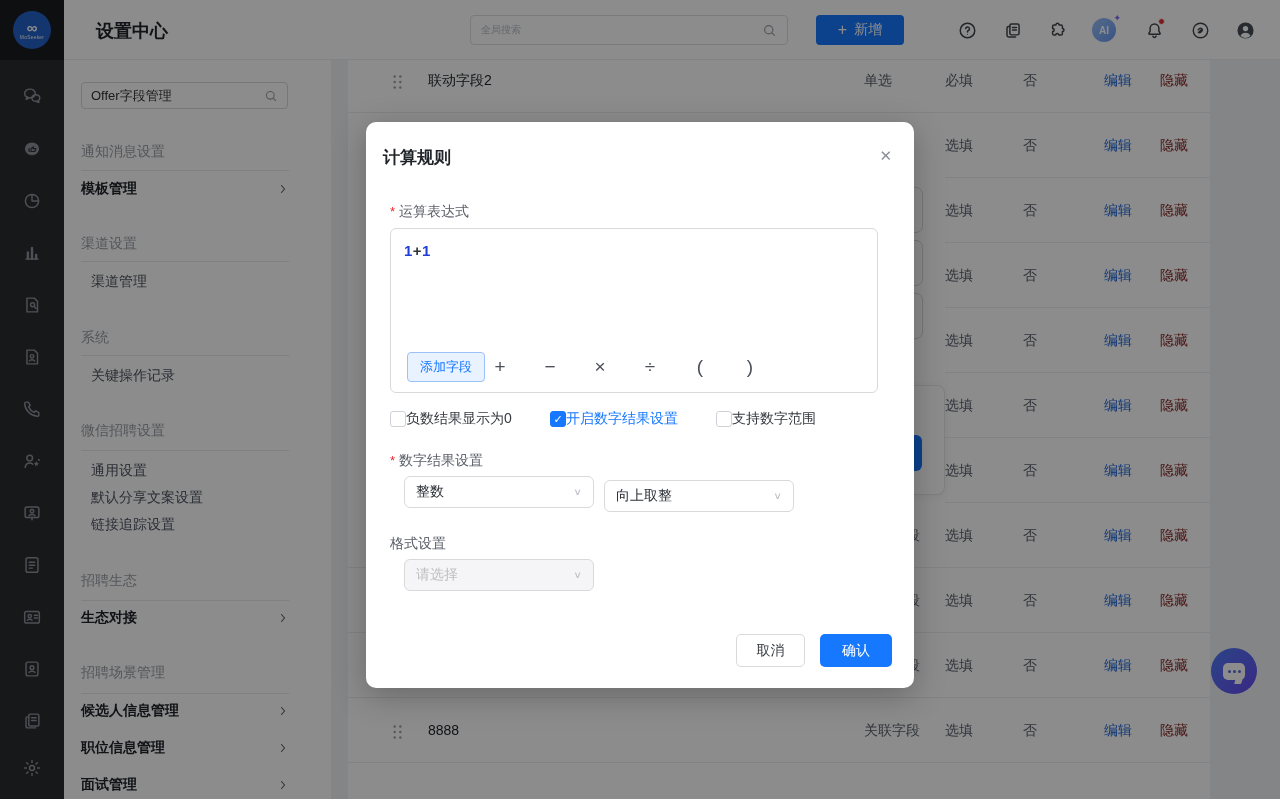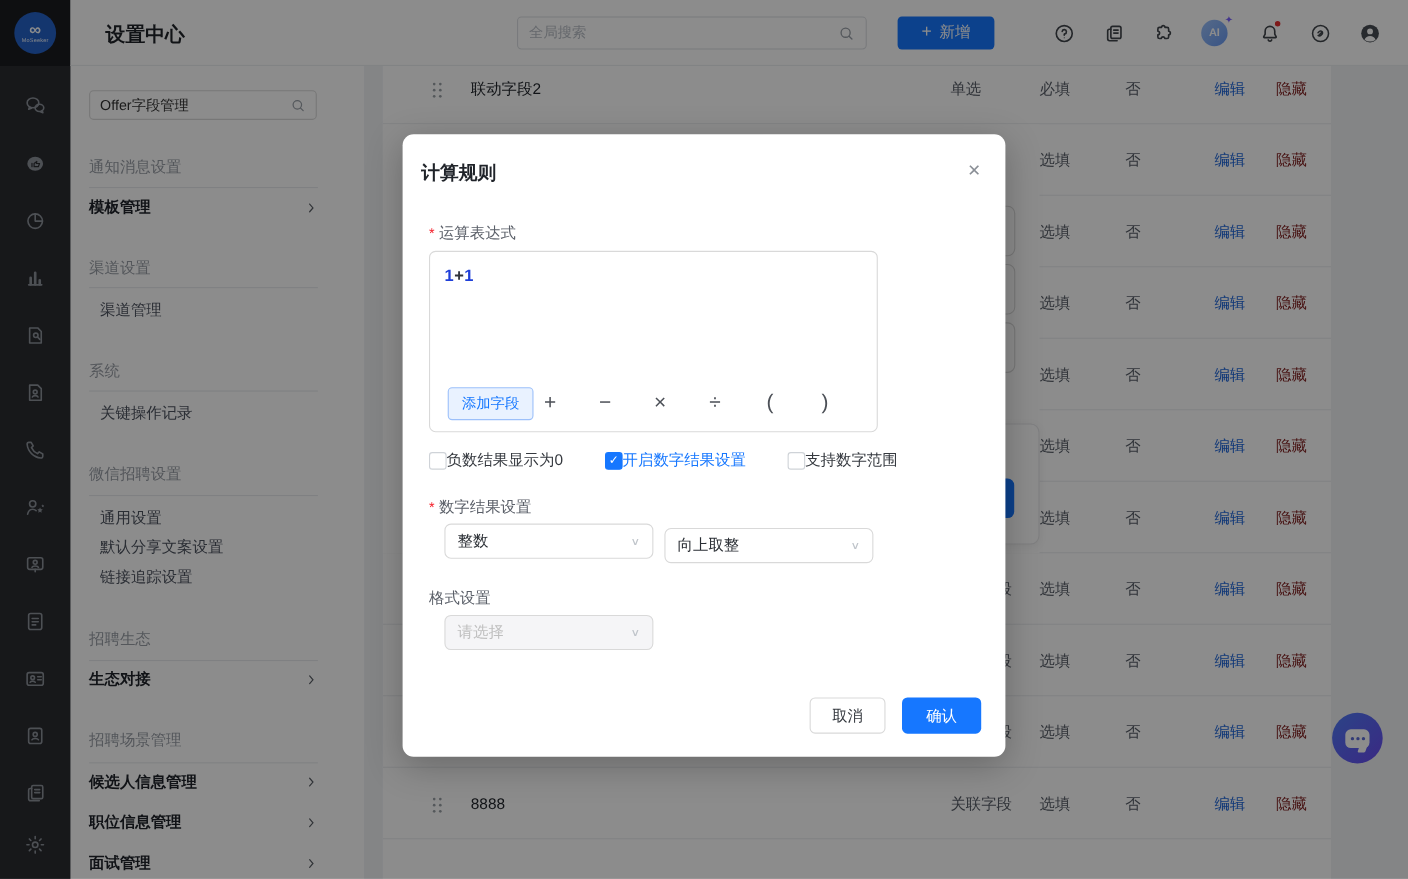--- a/index.html
+++ b/index.html
@@ -12,21 +12,21 @@
   .logo-circle{width:38px;height:38px;border-radius:50%;background:#2663c9;display:flex;flex-direction:column;align-items:center;justify-content:center;color:#fff;}
   .logo-inf{font-size:15px;font-weight:bold;line-height:13px;}
   .logo-txt{font-size:5px;letter-spacing:.2px;opacity:.9;}
   .rail-ic{position:absolute;left:0;width:64px;height:24px;display:flex;align-items:center;justify-content:center;color:#8d929a;cursor:pointer;}
   .rail-ic svg{width:22px;height:22px;}
 
   
   .topbar{position:absolute;left:64px;top:0;width:1216px;height:60px;background:#fff;border-bottom:1px solid #eceef1;z-index:2;}
   .pg-title{position:absolute;left:32px;top:19px;font-size:18px;font-weight:bold;color:#1f2329;margin:0;}
   .gsearch{position:absolute;left:406px;top:15px;width:318px;height:30px;border:1px solid #dcdfe3;border-radius:4px;background:#fff;display:flex;align-items:center;padding:0 10px;cursor:text;}
-  .gsearch-ph{flex:1;color:#b9bec6;font-size:13px;}
+  .gsearch-ph{flex:1;color:#b9bec6;font-size:10px;}
   .gsearch svg{width:15px;height:15px;color:#9aa0a8;}
   .add-btn{position:absolute;left:752px;top:15px;width:88px;height:30px;background:#1677ff;color:#fff;border:none;border-radius:4px;font-size:14px;display:flex;align-items:center;justify-content:center;gap:7px;cursor:pointer;font-family:inherit;}
   .add-btn .plus{font-size:16px;line-height:16px;}
   .hicon{position:absolute;top:18px;width:24px;height:24px;display:flex;align-items:center;justify-content:center;color:#41454b;cursor:pointer;}
   .hicon svg{width:21px;height:21px;}
   .ai-badge{width:24px;height:24px;border-radius:50%;background:linear-gradient(135deg,#9cc1f8,#699af3);color:#fff;font-size:10px;font-weight:bold;display:flex;align-items:center;justify-content:center;position:relative;}
   .ai-spark{position:absolute;top:-5px;right:-5px;font-size:9px;color:#7b61ff;}
   .bell-dot{position:absolute;top:0;right:1px;width:7px;height:7px;border-radius:50%;background:#e52e2e;border:1px solid #fff;}
 
   
@@ -69,21 +69,21 @@
   
   .mask{position:absolute;left:0;top:0;width:1280px;height:799px;background:rgba(0,0,0,.45);z-index:10;}
   .modal{position:absolute;left:366px;top:122px;width:548px;height:566px;background:#fff;border-radius:10px;box-shadow:0 8px 32px rgba(0,0,0,.25);z-index:20;}
   .m-title{position:absolute;left:17px;top:24px;font-size:17px;font-weight:bold;color:#1f2329;}
   .m-close{position:absolute;right:22px;top:26px;font-size:15px;color:#8a8f96;cursor:pointer;line-height:16px;}
   .m-label{position:absolute;left:24px;font-size:14px;color:#5a5f68;}
   .req{color:#f5222d;margin-right:4px;font-size:13px;}
   .l1{top:81px;}
   .l2{top:330px;}
   .l3{top:413px;}
-  .expr-box{position:absolute;left:24px;top:106px;width:408px;height:165px;border:1px solid #d9d9d9;border-radius:6px;cursor:text;}
+  .expr-box{position:absolute;left:24px;top:106px;width:488px;height:165px;border:1px solid #d9d9d9;border-radius:6px;cursor:text;}
   .expr-text{position:absolute;left:13px;top:13px;font-size:15px;font-weight:bold;letter-spacing:.5px;}
   .expr-text .num{color:#1f3fd8;}
   .expr-text .op{color:#30333a;}
   .expr-toolbar{position:absolute;left:0;bottom:10px;width:100%;height:30px;}
   .add-field{position:absolute;left:16px;top:0;height:30px;padding:0 12px;background:#e9f2ff;border:1px solid #9cc0fa;border-radius:4px;color:#1677ff;font-size:13px;cursor:pointer;font-family:inherit;}
   .op-btn{position:absolute;top:0;width:24px;height:30px;background:none;border:none;font-size:19px;color:#4c5057;cursor:pointer;text-align:center;line-height:30px;padding:0;font-family:inherit;}
   .cb{position:absolute;top:288px;display:flex;align-items:center;gap:0;cursor:pointer;}
   .cb-box{width:16px;height:16px;border:1px solid #cfd3d8;border-radius:3px;background:#fff;display:flex;align-items:center;justify-content:center;}
   .cb.checked .cb-box{background:#1677ff;border-color:#1677ff;}
   .cb-box span{color:#fff;font-size:11px;line-height:11px;font-weight:bold;}

